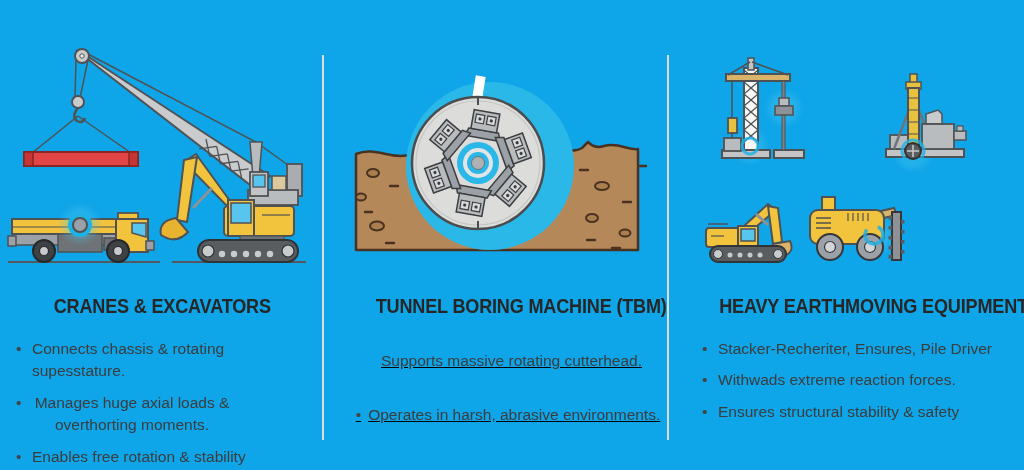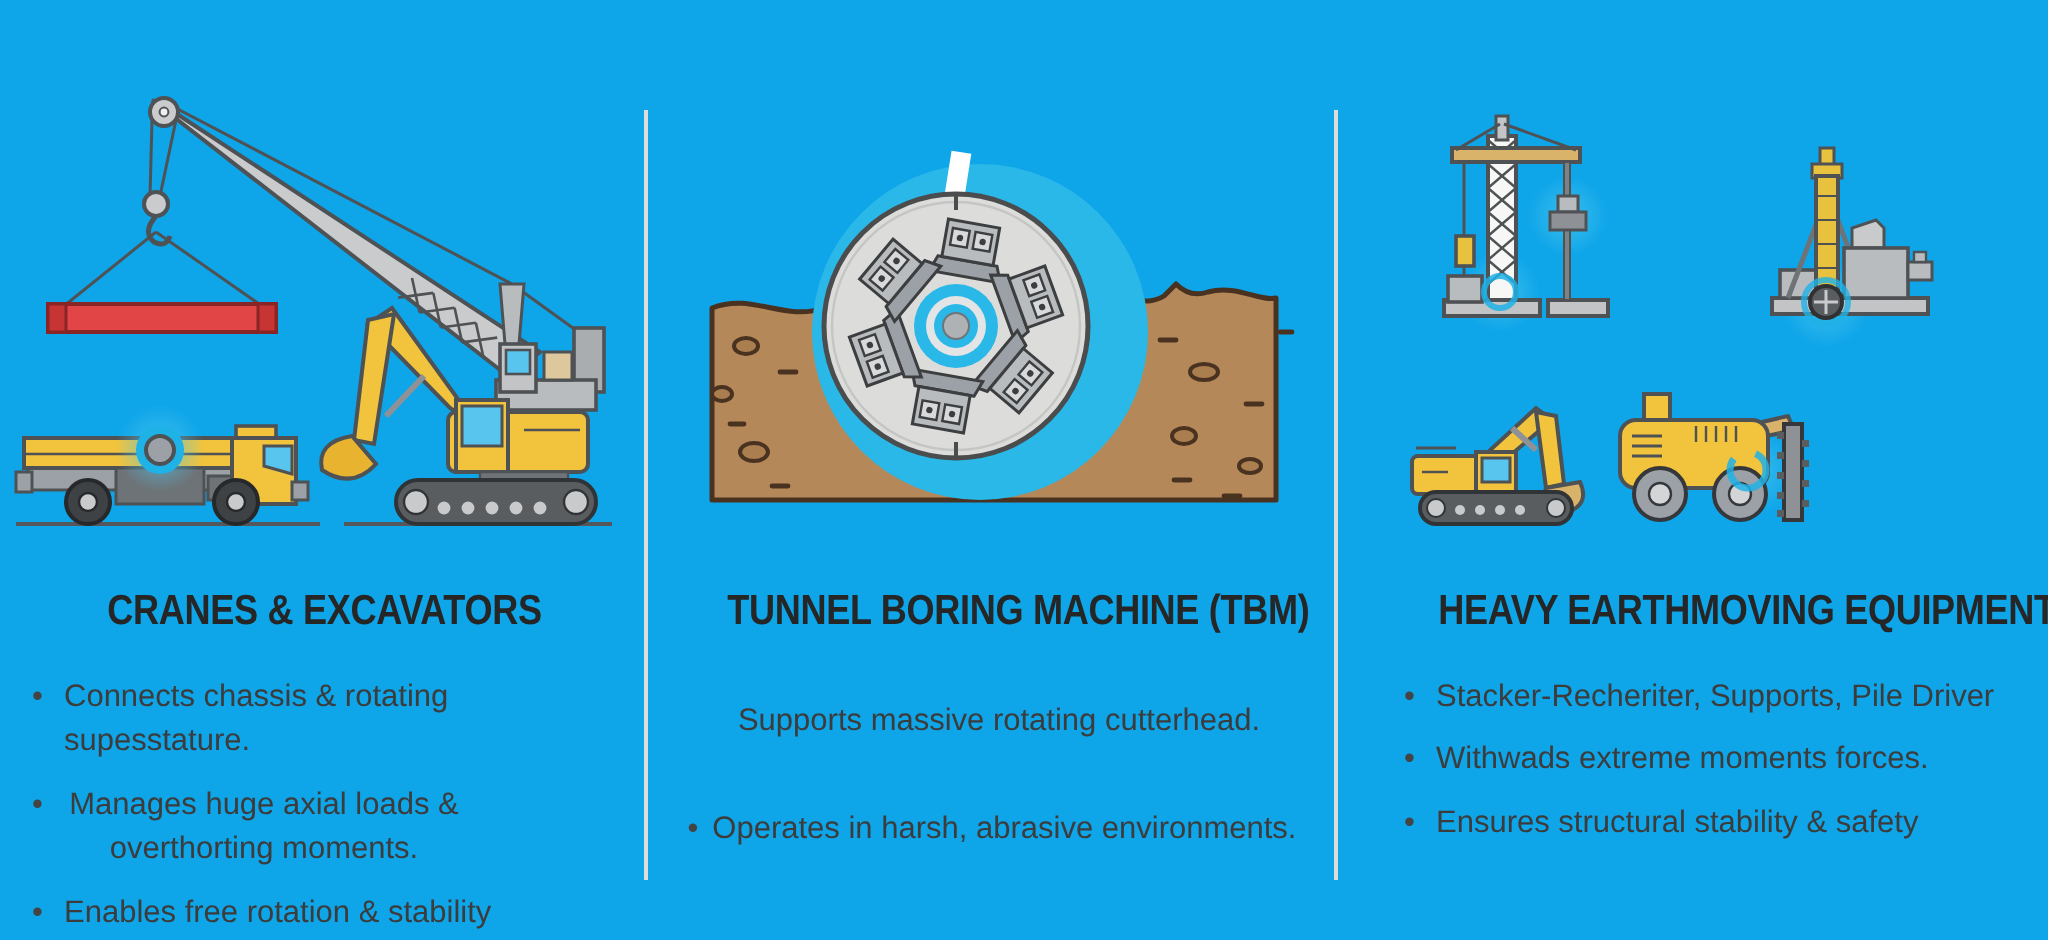--- a/index.html
+++ b/index.html
@@ -322,42 +322,42 @@
         <span class="marker">•</span>
         <span class="btext" style="max-width:200px;text-align:center;">Manages huge axial loads &amp; overthorting moments.</span>
       </div>
       <div class="bullet-row">
         <span class="marker">•</span>
         <span class="btext">Enables free rotation &amp; stability</span>
       </div>
     </div>
   </div>
 
-  <div class="textcol" style="left:340px;width:312px;">
+  <div class="textcol" style="left:352px;width:312px;text-decoration:underline;">
     <span class="col-title"><span class="squeeze">TUNNEL BORING MACHINE (TBM)</span></span>
     <div class="bullets">
       <div class="center-line">
         <span class="marker"></span><span>Supports massive rotating cutterhead.</span>
       </div>
       <div class="center-line">
         <span class="marker">•</span><span>Operates in harsh, abrasive environments.</span>
       </div>
     </div>
   </div>
 
   <div class="textcol" style="left:694px;width:318px;">
     <span class="col-title"><span class="squeeze">HEAVY EARTHMOVING EQUIPMENT</span></span>
     <div class="bullets" style="padding-left:8px;">
       <div class="bullet-row">
         <span class="marker">•</span>
-        <span class="btext">Stacker-Recheriter, Supports, Pile Driver</span>
-      </div>
-      <div class="bullet-row">
-        <span class="marker">•</span>
-        <span class="btext">Withwads extreme moments forces.</span>
+        <span class="btext">Stacker-Recheriter, Ensures, Pile Driver</span>
+      </div>
+      <div class="bullet-row">
+        <span class="marker">•</span>
+        <span class="btext">Withwads extreme reaction forces.</span>
       </div>
       <div class="bullet-row">
         <span class="marker">•</span>
         <span class="btext">Ensures structural stability &amp; safety</span>
       </div>
     </div>
   </div>
 
 </div>
 

